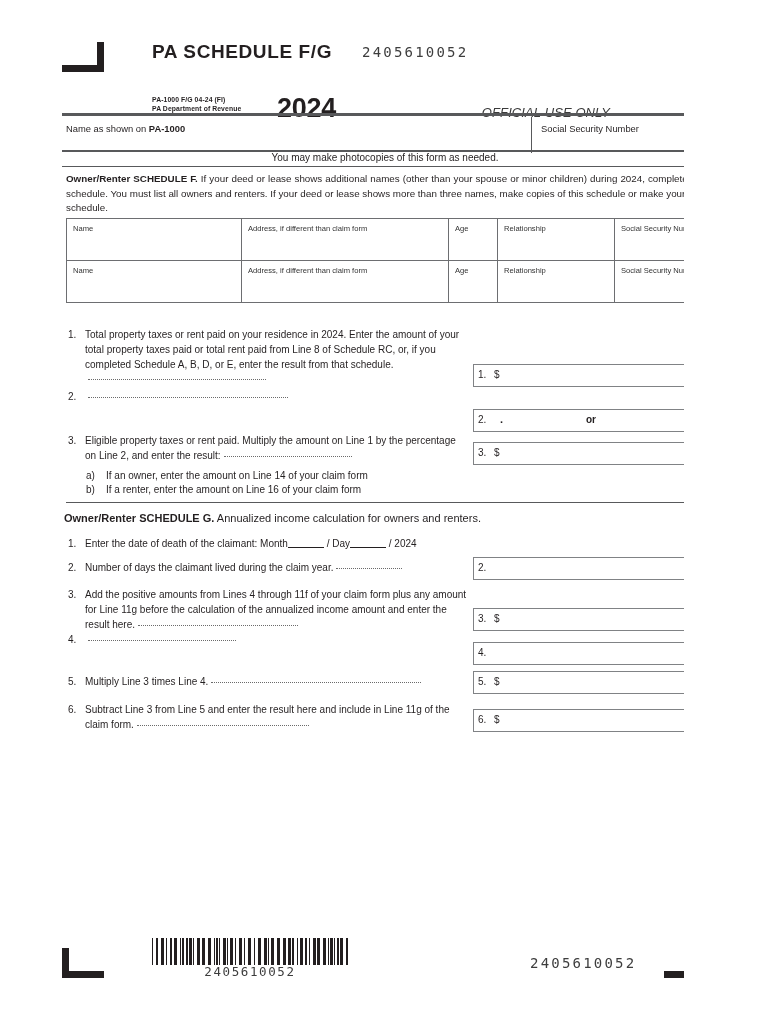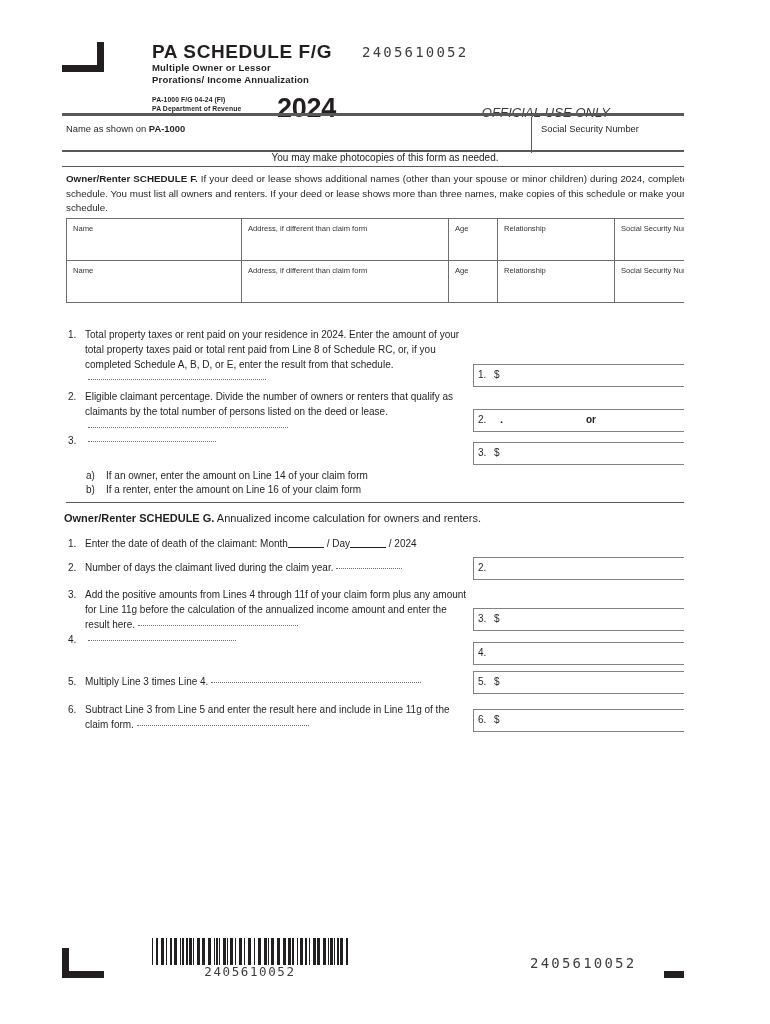--- a/index.html
+++ b/index.html
@@ -257,24 +257,20 @@
   <div class="reg reg-bl">
       <div class="h"></div>
       <div class="v"></div>
     </div>
   <div class="reg reg-br">
       <div class="h"></div>
       <div class="v"></div>
     </div>
 
   <div class="form-title">PA SCHEDULE F/G</div>
-  <div class="form-subtitle">
-    <div>Multiple Owner or Lessor</div>
-    <div>Prorations/ Income Annualization</div>
-  </div>
   <div class="rev-code">
     <div>PA-1000 F/G 04-24 (FI)</div>
     <div>PA Department of Revenue</div>
   </div>
   <div class="year">2024</div>
   <div class="form-number-top ocr">2405610052</div>
   <div class="official-use">OFFICIAL USE ONLY</div>
 
   <div class="rule rule-thick" style="left:62px; top:113px; width:644px;"></div>
   <div class="ssn-divider"></div>
@@ -309,32 +305,32 @@
     <span class="num">1.</span>
     <span class="txt"><span>Total property taxes or rent paid on your residence in 2024. Enter the amount of your total property taxes paid or total rent paid from Line 8 of Schedule RC, or, if you completed Schedule A, B, D, or E, enter the result from that schedule.</span><span class="leader" style="width:178px;"></span></span>
   </div>
   <div class="box" style="left:473px; top:364px; width:229px;">
     <span class="bn">1.</span>
     <span class="dollar">$</span>
   </div>
 
   <div class="item" style="left:68px; top:390px; width:400px;">
     <span class="num">2.</span>
-    <span class="txt"><span>Eligible claimant percentage. Divide the number of owners or renters that qualify as claimants by the total number of persons listed on the deed or lease.</span><span class="leader" style="width:200px;"></span></span>
+    <span class="txt"><span class="leader" style="width:200px;"></span></span>
   </div>
   <div class="box" style="left:473px; top:409px; width:229px;">
     <span class="bn">2.</span>
     <span class="dot">.</span>
     <span class="or">or</span>
     <span class="pct">%</span>
   </div>
 
   <div class="item" style="left:68px; top:434px; width:400px;">
     <span class="num">3.</span>
-    <span class="txt"><span class="leader" style="width:128px;"></span></span>
+    <span class="txt"><span>Eligible property taxes or rent paid. Multiply the amount on Line 1 by the percentage on Line 2, and enter the result:</span><span class="leader" style="width:128px;"></span></span>
   </div>
   <div class="box" style="left:473px; top:442px; width:229px;">
     <span class="bn">3.</span>
     <span class="dollar">$</span>
   </div>
 
   <div class="sub" style="left:86px; top:469px; width:400px;">
     <span class="num">a)</span>
     <span class="txt">If an owner, enter the amount on Line 14 of your claim form</span>
   </div>

